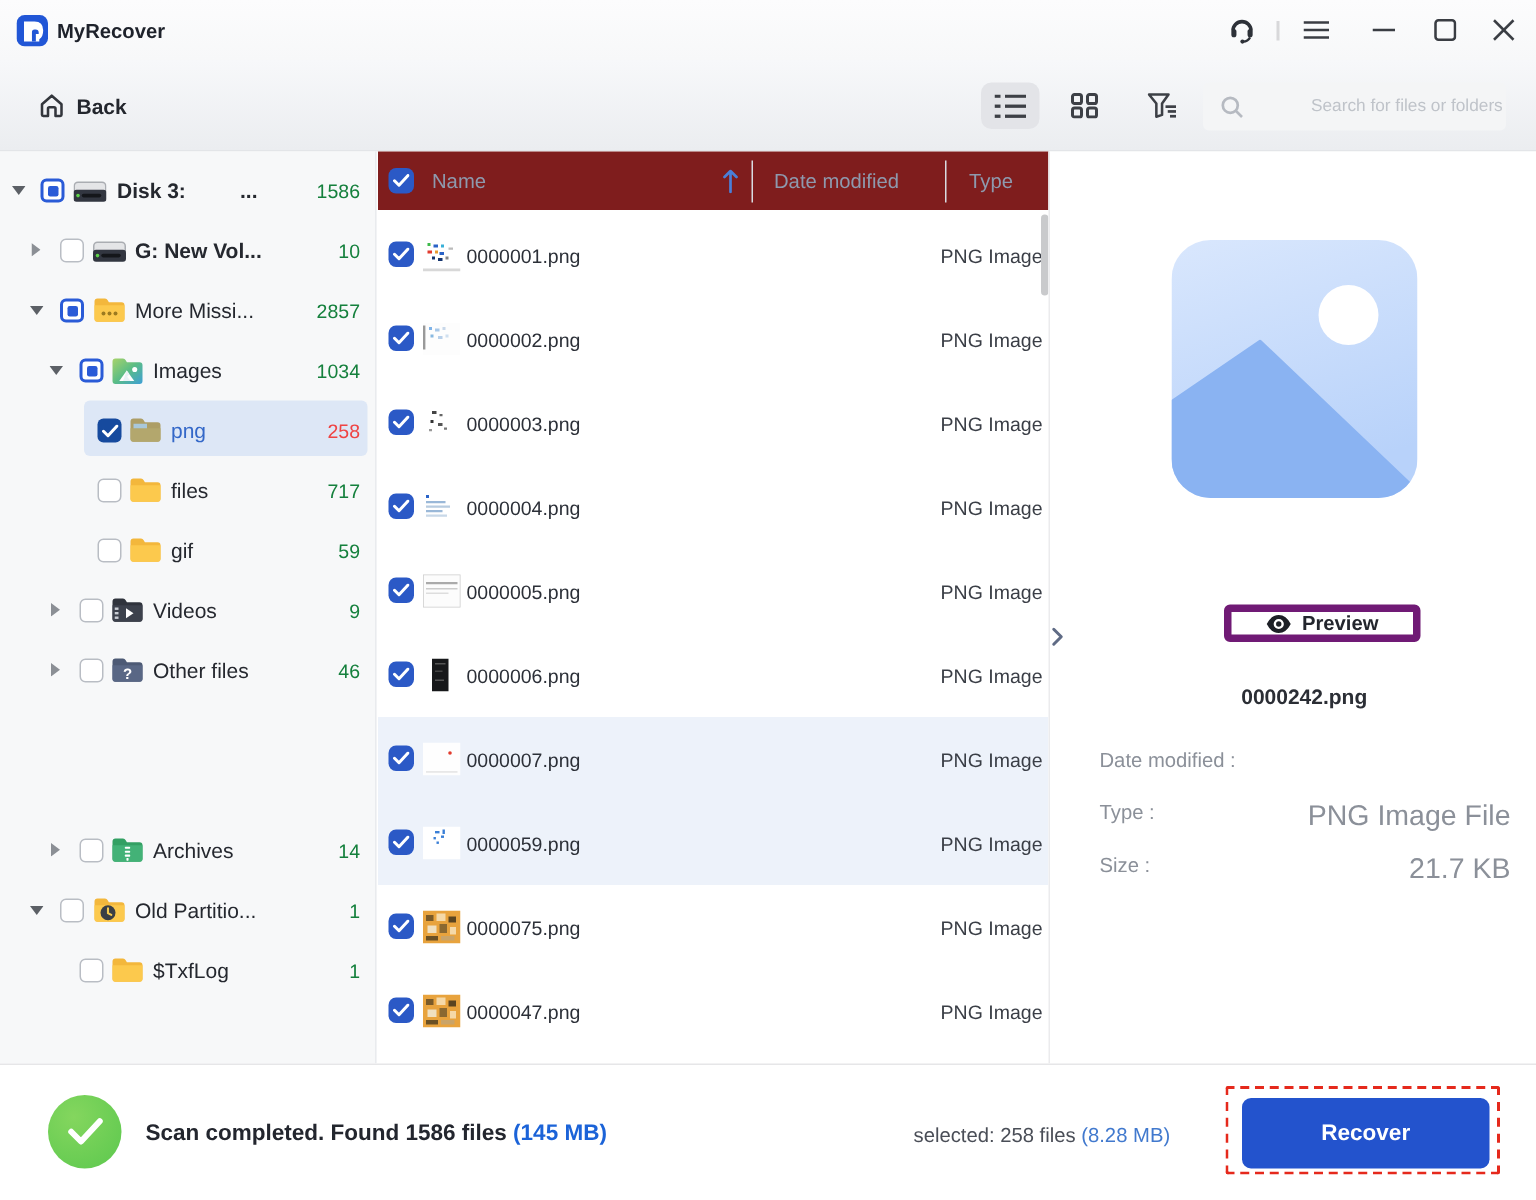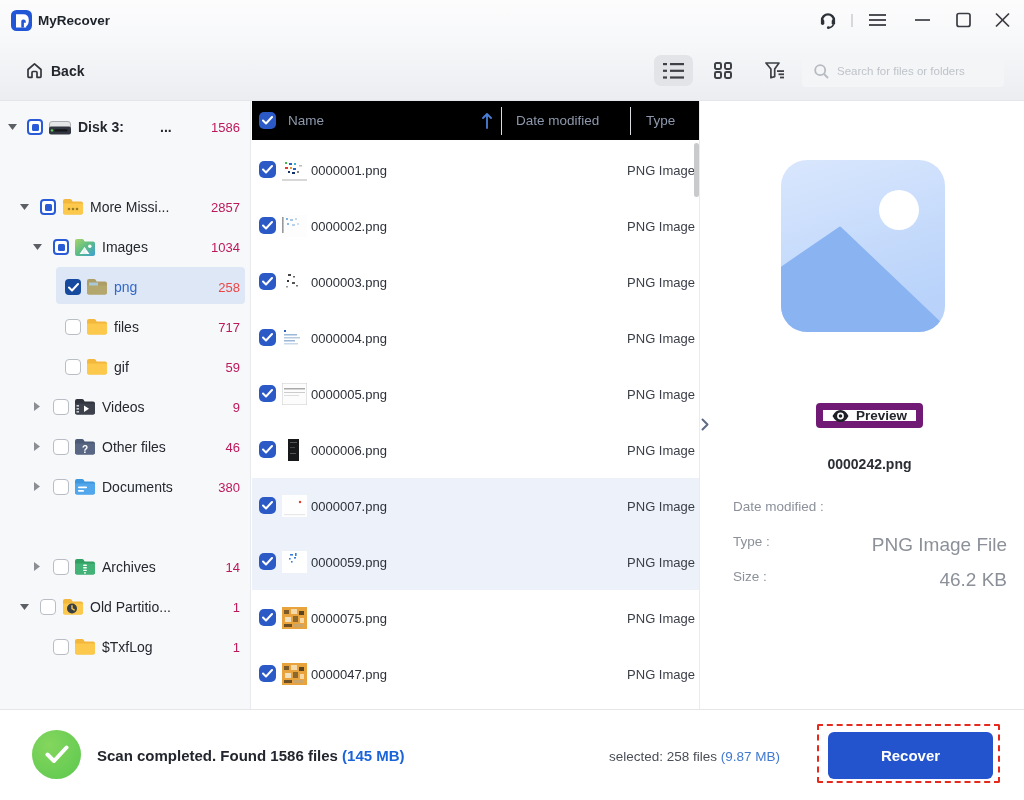--- a/index.html
+++ b/index.html
@@ -11,51 +11,51 @@
 #apptitle { position:absolute; left:38px; top:13px; font-size:13.5px; font-weight:bold; color:#1e222b; }
 .winico { position:absolute; top:0; height:40px; display:flex; align-items:center; justify-content:center; }
 
 #toolbar { position:absolute; left:0; top:40px; width:1024px; height:61px; background:linear-gradient(#f7f8fa,#ebedf0); border-bottom:1px solid #e3e5e8; }
 #backbtn { position:absolute; left:26px; top:22px; display:flex; align-items:center; gap:8px; }
 #backbtn span { font-size:14px; font-weight:bold; color:#23262d; }
 #listbtn { position:absolute; left:654px; top:55px; width:39px; height:31px; background:#e3e4e8; border-radius:7px; display:flex; align-items:center; justify-content:center; }
 #gridbtn { position:absolute; left:705px; top:55px; width:36px; height:31px; display:flex; align-items:center; justify-content:center; }
 #filterbtn { position:absolute; left:756px; top:55px; width:36px; height:31px; display:flex; align-items:center; justify-content:center; }
 #searchbox { position:absolute; left:802px; top:15px; width:202px; height:32px; background:#f4f5f6; border-radius:4px; display:flex; align-items:center; padding-left:12px; gap:8px; }
-#searchbox .ph { font-size:11.5px; color:#bfc3c9; }
+#searchbox .ph { font-size:11.5px; color:#bfc3c9;margin-left:37px; }
 
 #sidebar { position:absolute; left:0; top:101px; width:251px; height:608px; background:#f7f8f9; border-right:1px solid #e9ebee; }
 .trow { position:absolute; left:0; width:251px; height:40px; }
 .trow .arrow { position:absolute; top:14px; }
 .trow .cb { position:absolute; top:12px; width:16px; height:16px; border-radius:4px; }
 .cb.unchecked { background:#fff; border:1.5px solid #b9bdc4; }
 .cb.partial { background:#fff; border:2px solid #2a5bd7; }
 .cb.partial::after { content:""; position:absolute; left:2.5px; top:2.5px; width:7px; height:7px; background:#2a5bd7; border-radius:1.5px; }
 .cb.checked { background:#164a9e; display:flex; align-items:center; justify-content:center; }
 .trow .ticon { position:absolute; top:10px; width:22px; height:20px; }
 .trow .tlabel { position:absolute; top:12px; font-size:14px; color:#25282f; white-space:nowrap; }
-.trow .tcount { position:absolute; right:11px; top:13px; font-size:13px; color:#be185d; }
+.trow .tcount { position:absolute; right:11px; top:13px; font-size:13px; color:#15803d; }
 .selbar { position:absolute; left:56px; top:0px; width:189px; height:37px; background:#dde7f6; border-radius:4px; }
 
 #filelist { position:absolute; left:252px; top:101px; width:447px; height:608px; background:#fff; }
-#lheader { position:absolute; left:0; top:0; width:447px; height:39px; background:#000000; }
+#lheader { position:absolute; left:0; top:0; width:447px; height:39px; background:#7f1d1d; }
 #lheader .htext { position:absolute; top:12px; font-size:13.5px; color:#8e99ad; }
 .hsep { position:absolute; top:6px; width:1px; height:28px; background:#d9dce1; }
 .frow { position:absolute; left:0; width:447px; height:56px; }
 .frow.hl { background:#edf2fa; }
 .frow .cb2 { position:absolute; left:7px; top:19px; width:17px; height:17px; border-radius:5px; background:#2b59c6; display:flex; align-items:center; justify-content:center; }
 .frow .thumb { position:absolute; left:30px; top:17px; width:25px; height:22px; }
 .frow .fname { position:absolute; left:59px; top:21px; font-size:13px; color:#2c3038; }
 .frow .ftype { position:absolute; right:4px; top:21px; font-size:13px; color:#3a3e46; white-space:nowrap; }
 #scrollthumb { position:absolute; left:442px; top:42px; width:5px; height:54px; border-radius:3px; background:#c9cacc; }
 
 #preview { position:absolute; left:699px; top:101px; width:325px; height:608px; background:#fff; border-left:1px solid #ebebed; }
 #collapse { position:absolute; left:1px; top:317px; }
 #bigimg { position:absolute; left:81px; top:59px; }
-#pvbtn { position:absolute; left:116px; top:302px; width:107px; height:25px; background:#fff; border:7px solid #701a75; border-radius:4px; display:flex; align-items:center; justify-content:center; gap:7px; }
+#pvbtn { position:absolute; left:116px; top:302px; width:131px; height:25px; background:#fff; border:5px solid #701a75; border-radius:4px; display:flex; align-items:center; justify-content:center; gap:7px; }
 #pvbtn span { font-size:13.5px; font-weight:bold; color:#23262d; }
 #pvname { position:absolute; left:0px; top:355px; width:339px; text-align:center; font-size:14px; font-weight:bold; color:#2b2e35; }
 .dl { position:absolute; left:33px; font-size:13.5px; color:#8b9099; }
 .dv { position:absolute; right:17px; font-size:19px; color:#8b9099; }
 
 #bottombar { position:absolute; left:0; top:709px; width:1024px; height:91px; background:#fff; border-top:1px solid #e6e6e8; }
 #gcircle { position:absolute; left:32px; top:20px; width:49px; height:49px; border-radius:50%; background:radial-gradient(circle at 35% 30%, #84d65e, #5cc84e); display:flex; align-items:center; justify-content:center; }
 #scantext { position:absolute; left:97px; top:37px; font-size:15px; font-weight:bold; color:#23262e; }
 #scantext b { color:#1b63d8; }
 #seltext { position:absolute; left:609px; top:39px; font-size:13.5px; color:#4a4e57; }
@@ -175,20 +175,38 @@
           <rect x="0.5" y="4.5" width="21" height="8" rx="2.5" fill="#e4e5e7" stroke="#aaadb2" stroke-width="1"></rect>
           <rect x="0" y="9.5" width="22" height="8" rx="2" fill="#323640"></rect>
           <rect x="5.5" y="12.2" width="13" height="2.4" rx="1.2" fill="#14161a"></rect>
           <circle cx="3" cy="13.4" r="1.2" fill="#5fd14a"></circle>
         </svg>
       </div>
       <div class="tlabel" style="left:78px;font-weight:bold;">Disk 3:</div>
       <div class="tlabel" style="left:160px;font-weight:bold">...</div>
       <div class="tcount" style="">1586</div>
     </div>
+    <div class="trow" style="top:46px">
+      <div class="arrow" style="left:21px;top:15px">
+        <svg width="6" height="9" viewBox="0 0 6 9">
+          <path d="M0 0 L6 4.5 L0 9 Z" fill="#8b8f95"></path>
+        </svg>
+      </div>
+      <div class="cb unchecked" style="left:40px"></div>
+      <div class="ticon" style="left:62px">
+        <svg width="22" height="20" viewBox="0 0 22 20">
+          <rect x="0.5" y="4.5" width="21" height="8" rx="2.5" fill="#e4e5e7" stroke="#aaadb2" stroke-width="1"></rect>
+          <rect x="0" y="9.5" width="22" height="8" rx="2" fill="#323640"></rect>
+          <rect x="5.5" y="12.2" width="13" height="2.4" rx="1.2" fill="#14161a"></rect>
+          <circle cx="3" cy="13.4" r="1.2" fill="#5fd14a"></circle>
+        </svg>
+      </div>
+      <div class="tlabel" style="left:90px;font-weight:bold;">G: New Vol...</div>
+      <div class="tcount" style="">10</div>
+    </div>
     <div class="trow" style="top:86px">
       <div class="arrow" style="left:20px;top:17px">
         <svg width="9" height="6" viewBox="0 0 9 6">
           <path d="M0 0 L9 0 L4.5 6 Z" fill="#5c6066"></path>
         </svg>
       </div>
       <div class="cb partial" style="left:40px"></div>
       <div class="ticon" style="left:62px">
         <svg width="22" height="18" viewBox="0 0 22 18">
           <path d="M1 4 Q1 2 3 2 L8 2 Q9.2 2 9.8 3.1 L10.6 4.5 L19 4.5 Q21 4.5 21 6.5 L21 15.5 Q21 17.5 19 17.5 L3 17.5 Q1 17.5 1 15.5 Z" fill="#f3b73c"></path>
@@ -294,38 +312,20 @@
       <div class="cb unchecked" style="left:53px"></div>
       <div class="ticon" style="left:74px">
         <svg width="22" height="18" viewBox="0 0 22 18">
           <path d="M1 4 Q1 2 3 2 L8 2 Q9.2 2 9.8 3.1 L10.6 4.5 L19 4.5 Q21 4.5 21 6.5 L21 15.5 Q21 17.5 19 17.5 L3 17.5 Q1 17.5 1 15.5 Z" fill="#4d5a75"></path>
           <path d="M1 6.5 L21 6.5 L21 15.5 Q21 17.5 19 17.5 L3 17.5 Q1 17.5 1 15.5 Z" fill="#596785"></path>
           <text x="11" y="15.5" font-size="10" font-weight="bold" fill="#fff" text-anchor="middle" font-family="Liberation Sans">?</text>
         </svg>
       </div>
       <div class="tlabel" style="left:102px;">Other files</div>
       <div class="tcount" style="">46</div>
-    </div>
-    <div class="trow" style="top:366px">
-      <div class="arrow" style="left:34px;top:15px">
-        <svg width="6" height="9" viewBox="0 0 6 9">
-          <path d="M0 0 L6 4.5 L0 9 Z" fill="#8b8f95"></path>
-        </svg>
-      </div>
-      <div class="cb unchecked" style="left:53px"></div>
-      <div class="ticon" style="left:74px">
-        <svg width="22" height="18" viewBox="0 0 22 18">
-          <path d="M1 4 Q1 2 3 2 L8 2 Q9.2 2 9.8 3.1 L10.6 4.5 L19 4.5 Q21 4.5 21 6.5 L21 15.5 Q21 17.5 19 17.5 L3 17.5 Q1 17.5 1 15.5 Z" fill="#3e96dd"></path>
-          <path d="M1 6.5 L21 6.5 L21 15.5 Q21 17.5 19 17.5 L3 17.5 Q1 17.5 1 15.5 Z" fill="#52a7ec"></path>
-          <rect x="4" y="9.5" width="9" height="1.7" rx="0.8" fill="#fff"></rect>
-          <rect x="4" y="13" width="6" height="1.7" rx="0.8" fill="#fff"></rect>
-        </svg>
-      </div>
-      <div class="tlabel" style="left:102px;">Documents</div>
-      <div class="tcount" style="">380</div>
     </div>
     <div class="trow" style="top:446px">
       <div class="arrow" style="left:34px;top:15px">
         <svg width="6" height="9" viewBox="0 0 6 9">
           <path d="M0 0 L6 4.5 L0 9 Z" fill="#8b8f95"></path>
         </svg>
       </div>
       <div class="cb unchecked" style="left:53px"></div>
       <div class="ticon" style="left:74px">
         <svg width="22" height="18" viewBox="0 0 22 18">
@@ -631,27 +631,27 @@
         <path d="M8.5 0 Q13.5 0 16.5 6 Q13.5 12 8.5 12 Q3.5 12 0.5 6 Q3.5 0 8.5 0 Z M8.5 2.6 A3.4 3.4 0 1 0 8.5 9.4 A3.4 3.4 0 1 0 8.5 2.6 Z" fill="#1d2026" fill-rule="evenodd"></path>
         <circle cx="8.5" cy="6" r="1.8" fill="#1d2026"></circle>
       </svg>
     <span>Preview</span>
   </div>
   <div id="pvname">0000242.png</div>
   <div class="dl" style="top:398px;">Date modified :</div>
   <div class="dl" style="top:433px;">Type :</div>
   <div class="dv" style="top:433px;">PNG Image File</div>
   <div class="dl" style="top:468px;">Size :</div>
-  <div class="dv" style="top:468px;">46.2 KB</div>
+  <div class="dv" style="top:468px;">21.7 KB</div>
 </div>
 
 <div id="bottombar">
   <div id="gcircle">
     <svg width="24" height="19" viewBox="0 0 24 19">
         <path d="M2.5 9.5 L9 16 L21.5 2.5" fill="none" stroke="#fff" stroke-width="4" stroke-linecap="round" stroke-linejoin="round"></path>
       </svg>
   </div>
   <div id="scantext">Scan completed. Found 1586 files <b>(145 MB)</b></div>
-  <div id="seltext">selected: 258 files <span>(9.87 MB)</span></div>
+  <div id="seltext">selected: 258 files <span>(8.28 MB)</span></div>
   <div id="recwrap">
       <div id="recbtn">Recover</div>
     </div>
 </div>
 
 </body></html>

